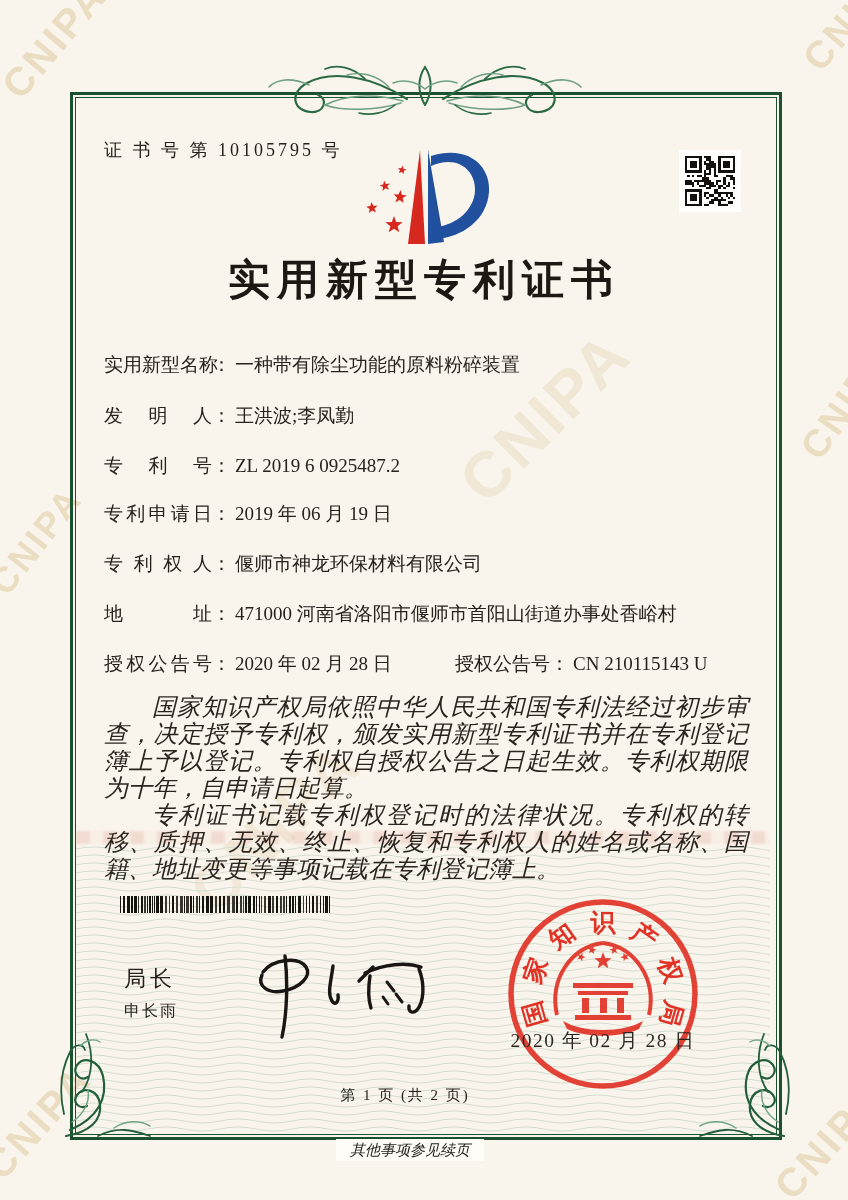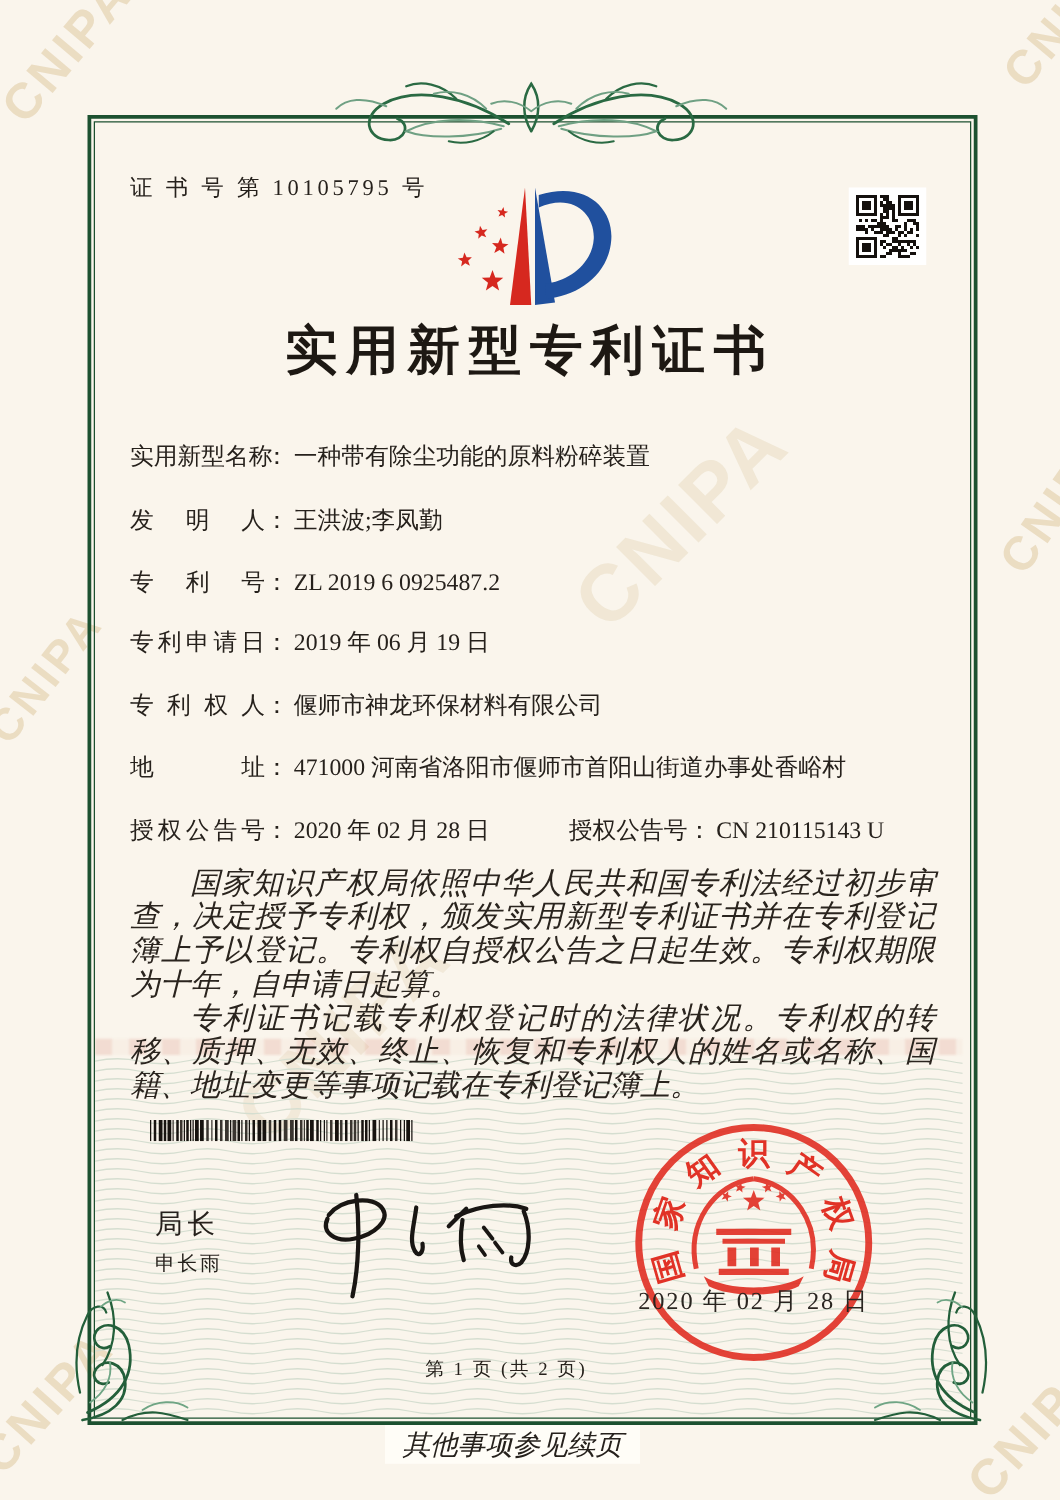--- a/index.html
+++ b/index.html
@@ -56,21 +56,21 @@
     font-size:24px;line-height:27px;font-style:italic;color:#2a241e;}
   .paragraphs p{margin:0;text-indent:2em;text-align:justify;}
   #barcode{position:absolute;left:120px;top:896px;}
   .sig-title{position:absolute;left:124px;top:964px;font-size:22px;letter-spacing:4px;}
   .sig-name{position:absolute;left:124px;top:1001px;font-size:16px;letter-spacing:2px;}
   .autograph{position:absolute;left:238px;top:942px;}
   .seal{position:absolute;left:503px;top:891px;opacity:0.95;}
   .page-no{position:absolute;left:52px;top:1086px;width:706px;text-align:center;
     font-size:15px;letter-spacing:2px;}
   .note{position:absolute;left:60px;top:1141px;width:700px;text-align:center;
-    font-size:22px;font-style:italic;}
+    font-size:15px;font-style:italic;}
   .note span{background:#fffdf7;padding:3px 14px;}
 </style>
 </head>
 <body>
 
 <div class="wm wm1">CNIPA</div>
 <div class="wm wm2">CNIPA</div>
 <div class="wm wm3">CNIPA</div>
 <div class="wm wm4">CNIPA</div>
 <div class="wm wm5">CNIPA</div>

